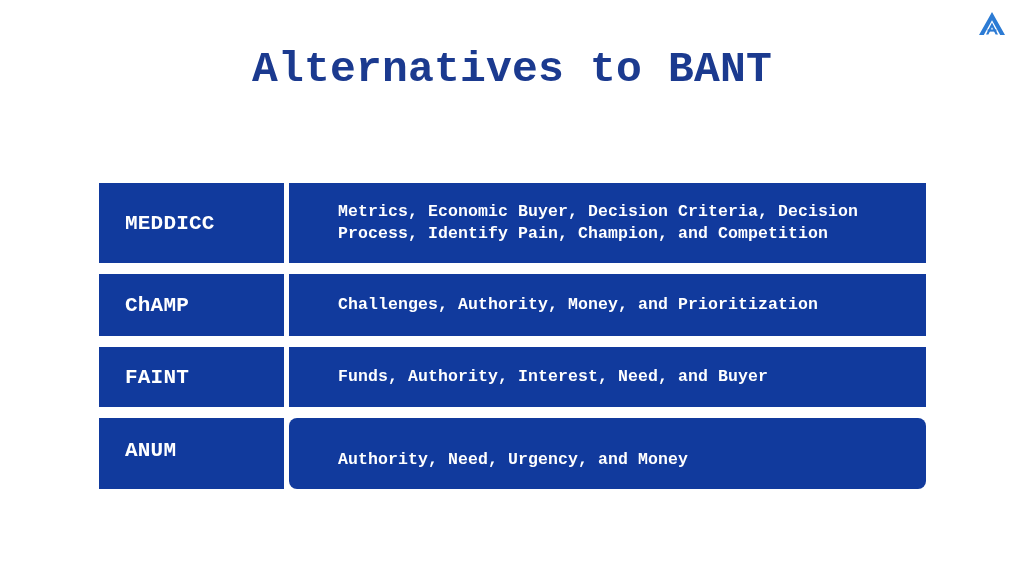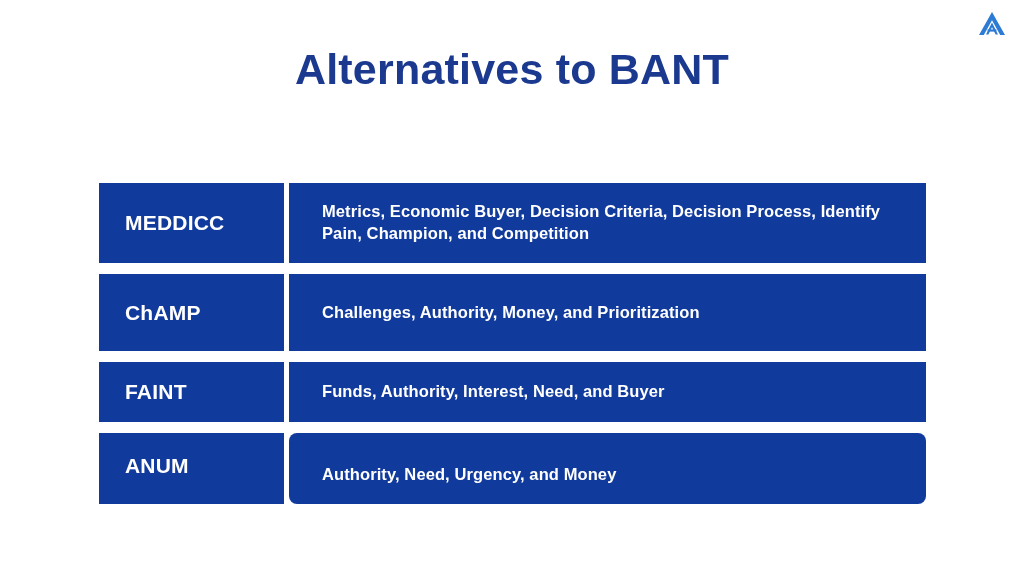--- a/index.html
+++ b/index.html
@@ -12,20 +12,21 @@
     background: #ffffff;
     font-family: "Liberation Sans", sans-serif;
     overflow: hidden;
     position: relative;
   }
 
   .slide {
     position: absolute;
     inset: 0;
     background: #ffffff;
+    font-family: Liberation Mono, monospace;
   }
 
   
   .logo {
     position: absolute;
     top: 10px;
     right: 16px;
     width: 32px;
     height: 28px;
   }
@@ -78,33 +79,33 @@
     width: 5px;
     flex: 0 0 5px;
     background: #ffffff;
   }
 
   .cell-desc {
     flex: 1 1 auto;
     background: #113a9d;
     display: flex;
     align-items: center;
-    padding-left: 33px;
+    padding-left: 49px;
     padding-right: 24px;
     box-sizing: border-box;
     color: #ffffff;
     font-size: 16.5px;
     font-weight: bold;
     line-height: 1.32;
     letter-spacing: 0.1px;
   }
 
   
   .row-0 .cell-label, .row-0 .cell-desc { height: 80px; }
-  .row-1 .cell-label, .row-1 .cell-desc { height: 77px; }
+  .row-1 .cell-label, .row-1 .cell-desc { height: 62px; }
   .row-2 .cell-label, .row-2 .cell-desc { height: 60px; }
   .row-3 .cell-label, .row-3 .cell-desc { height: 71px; }
 
   
   .row-3 .cell-desc { align-items: center; padding-top: 12px; border-radius: 8px; }
   .row-3 .cell-label { align-items: center; padding-bottom: 6px; }
 </style>
 </head>
 <body>
 

